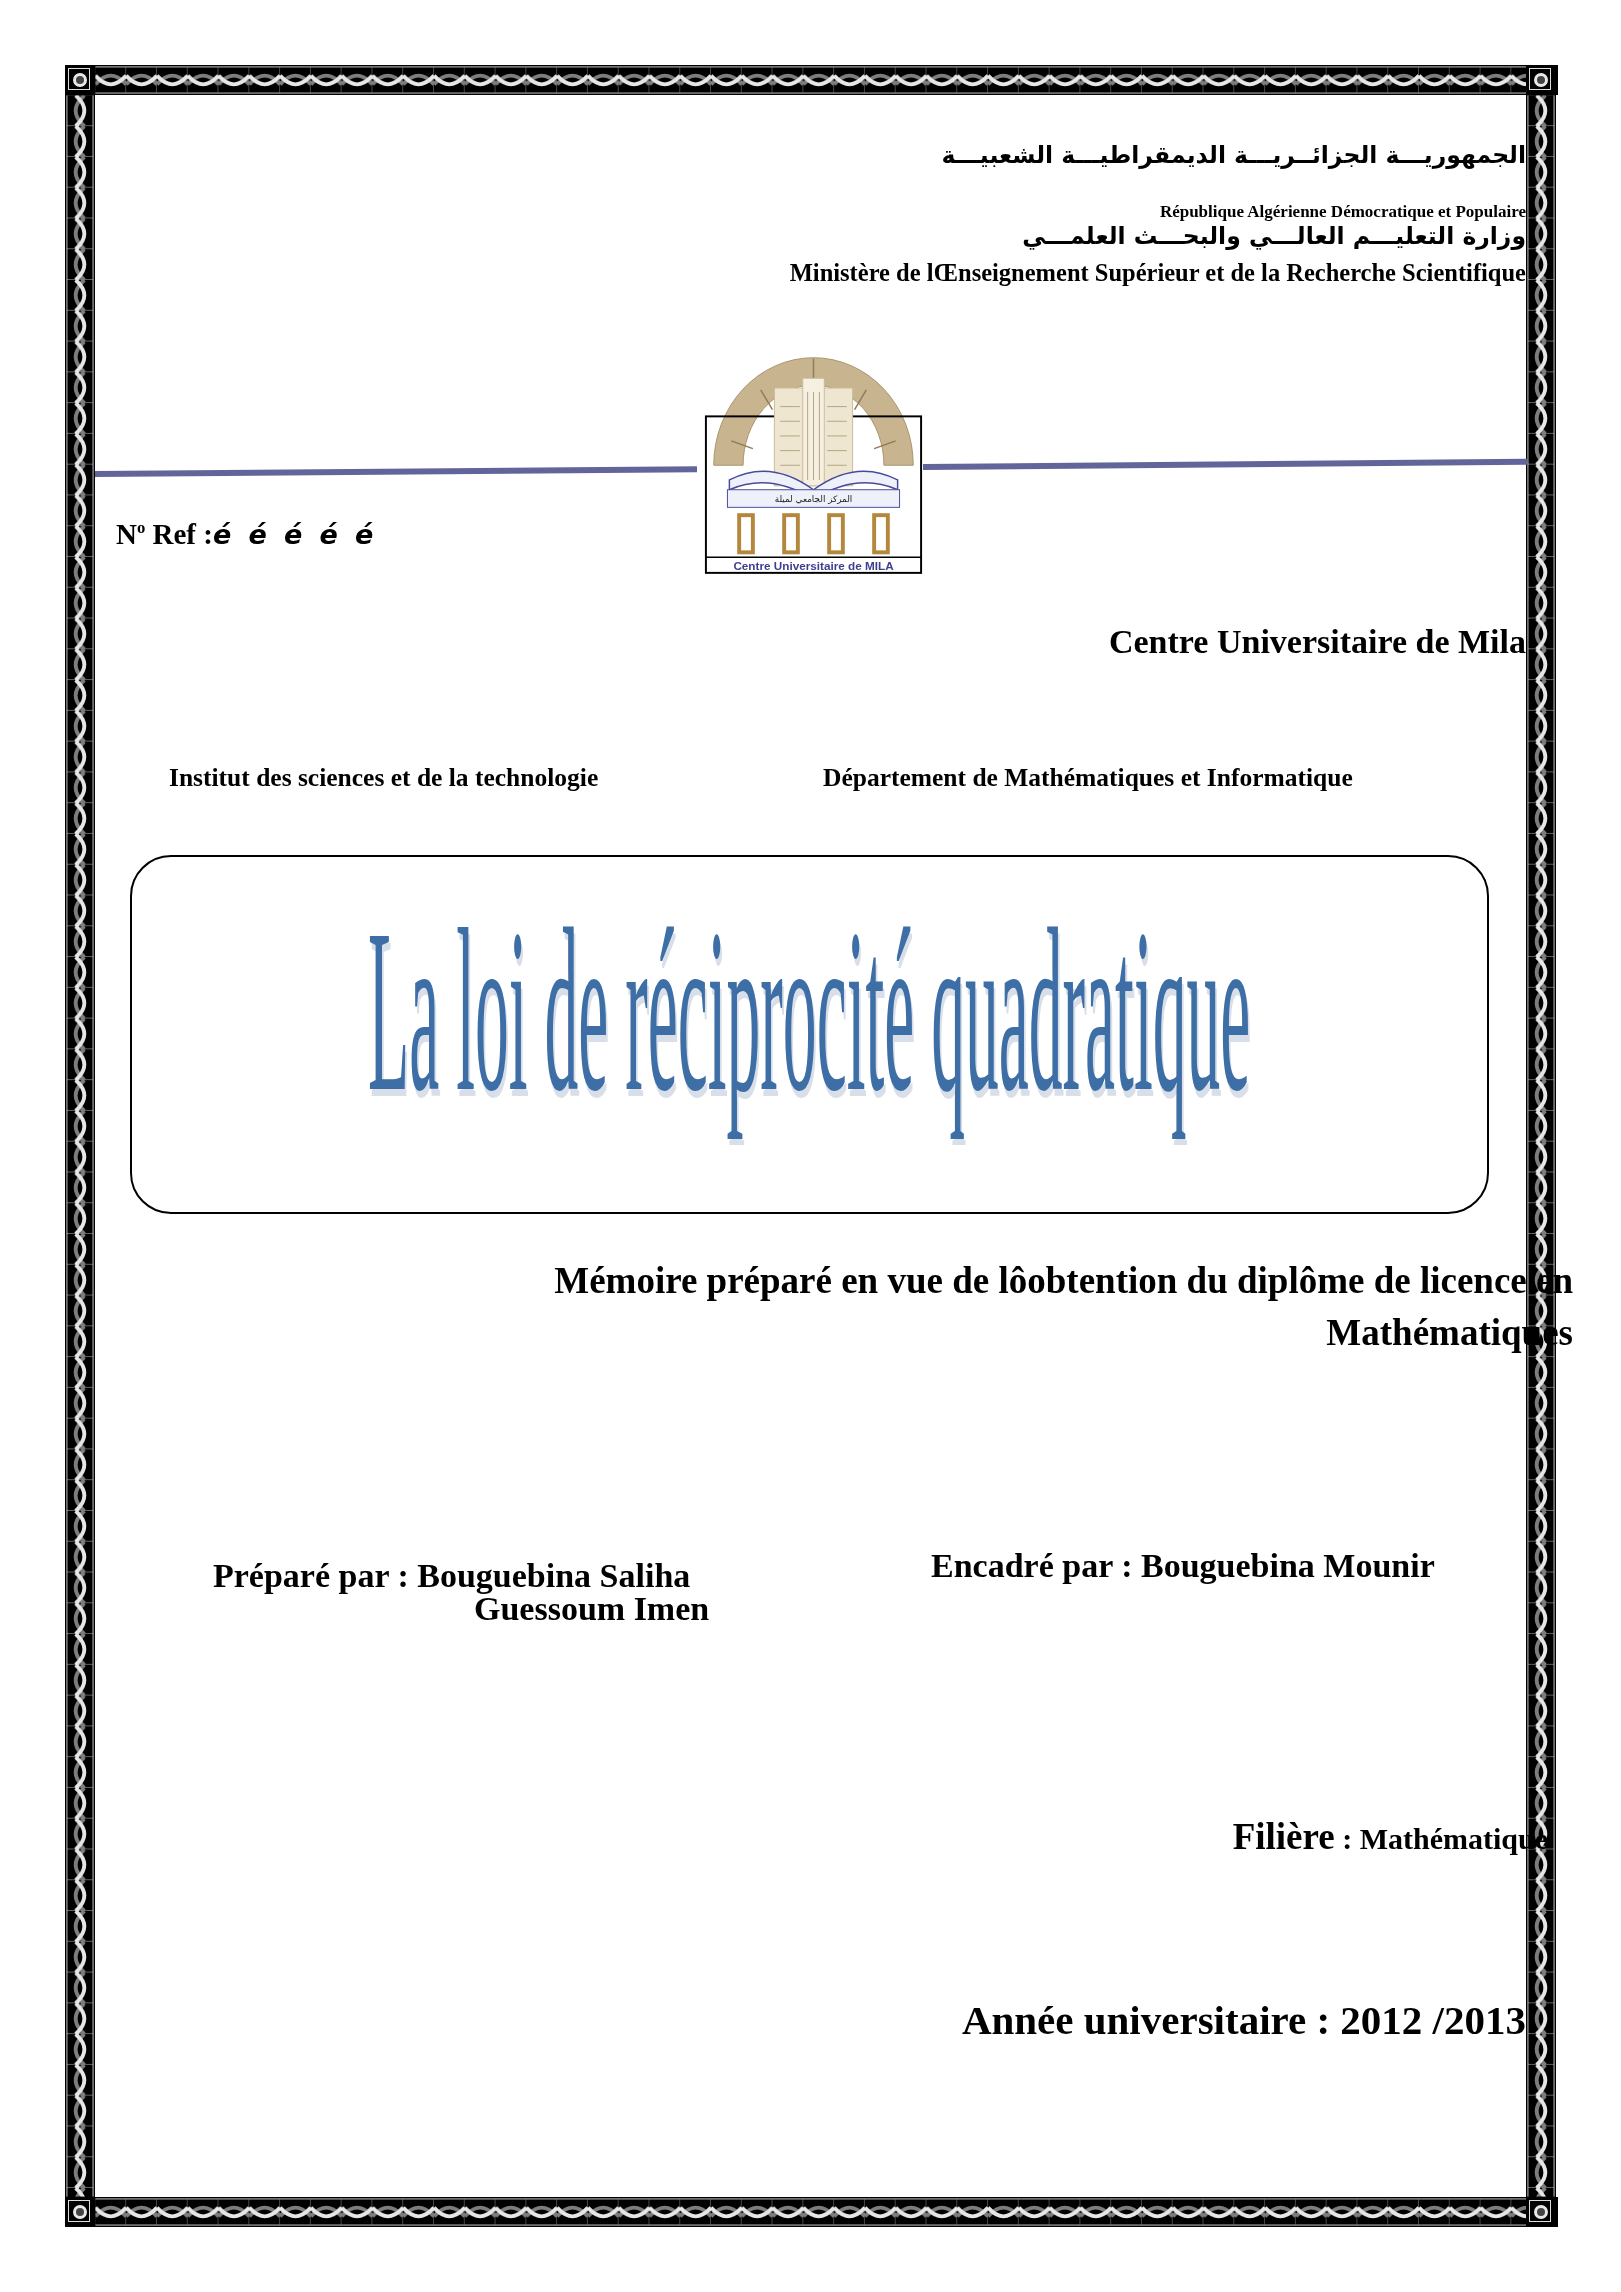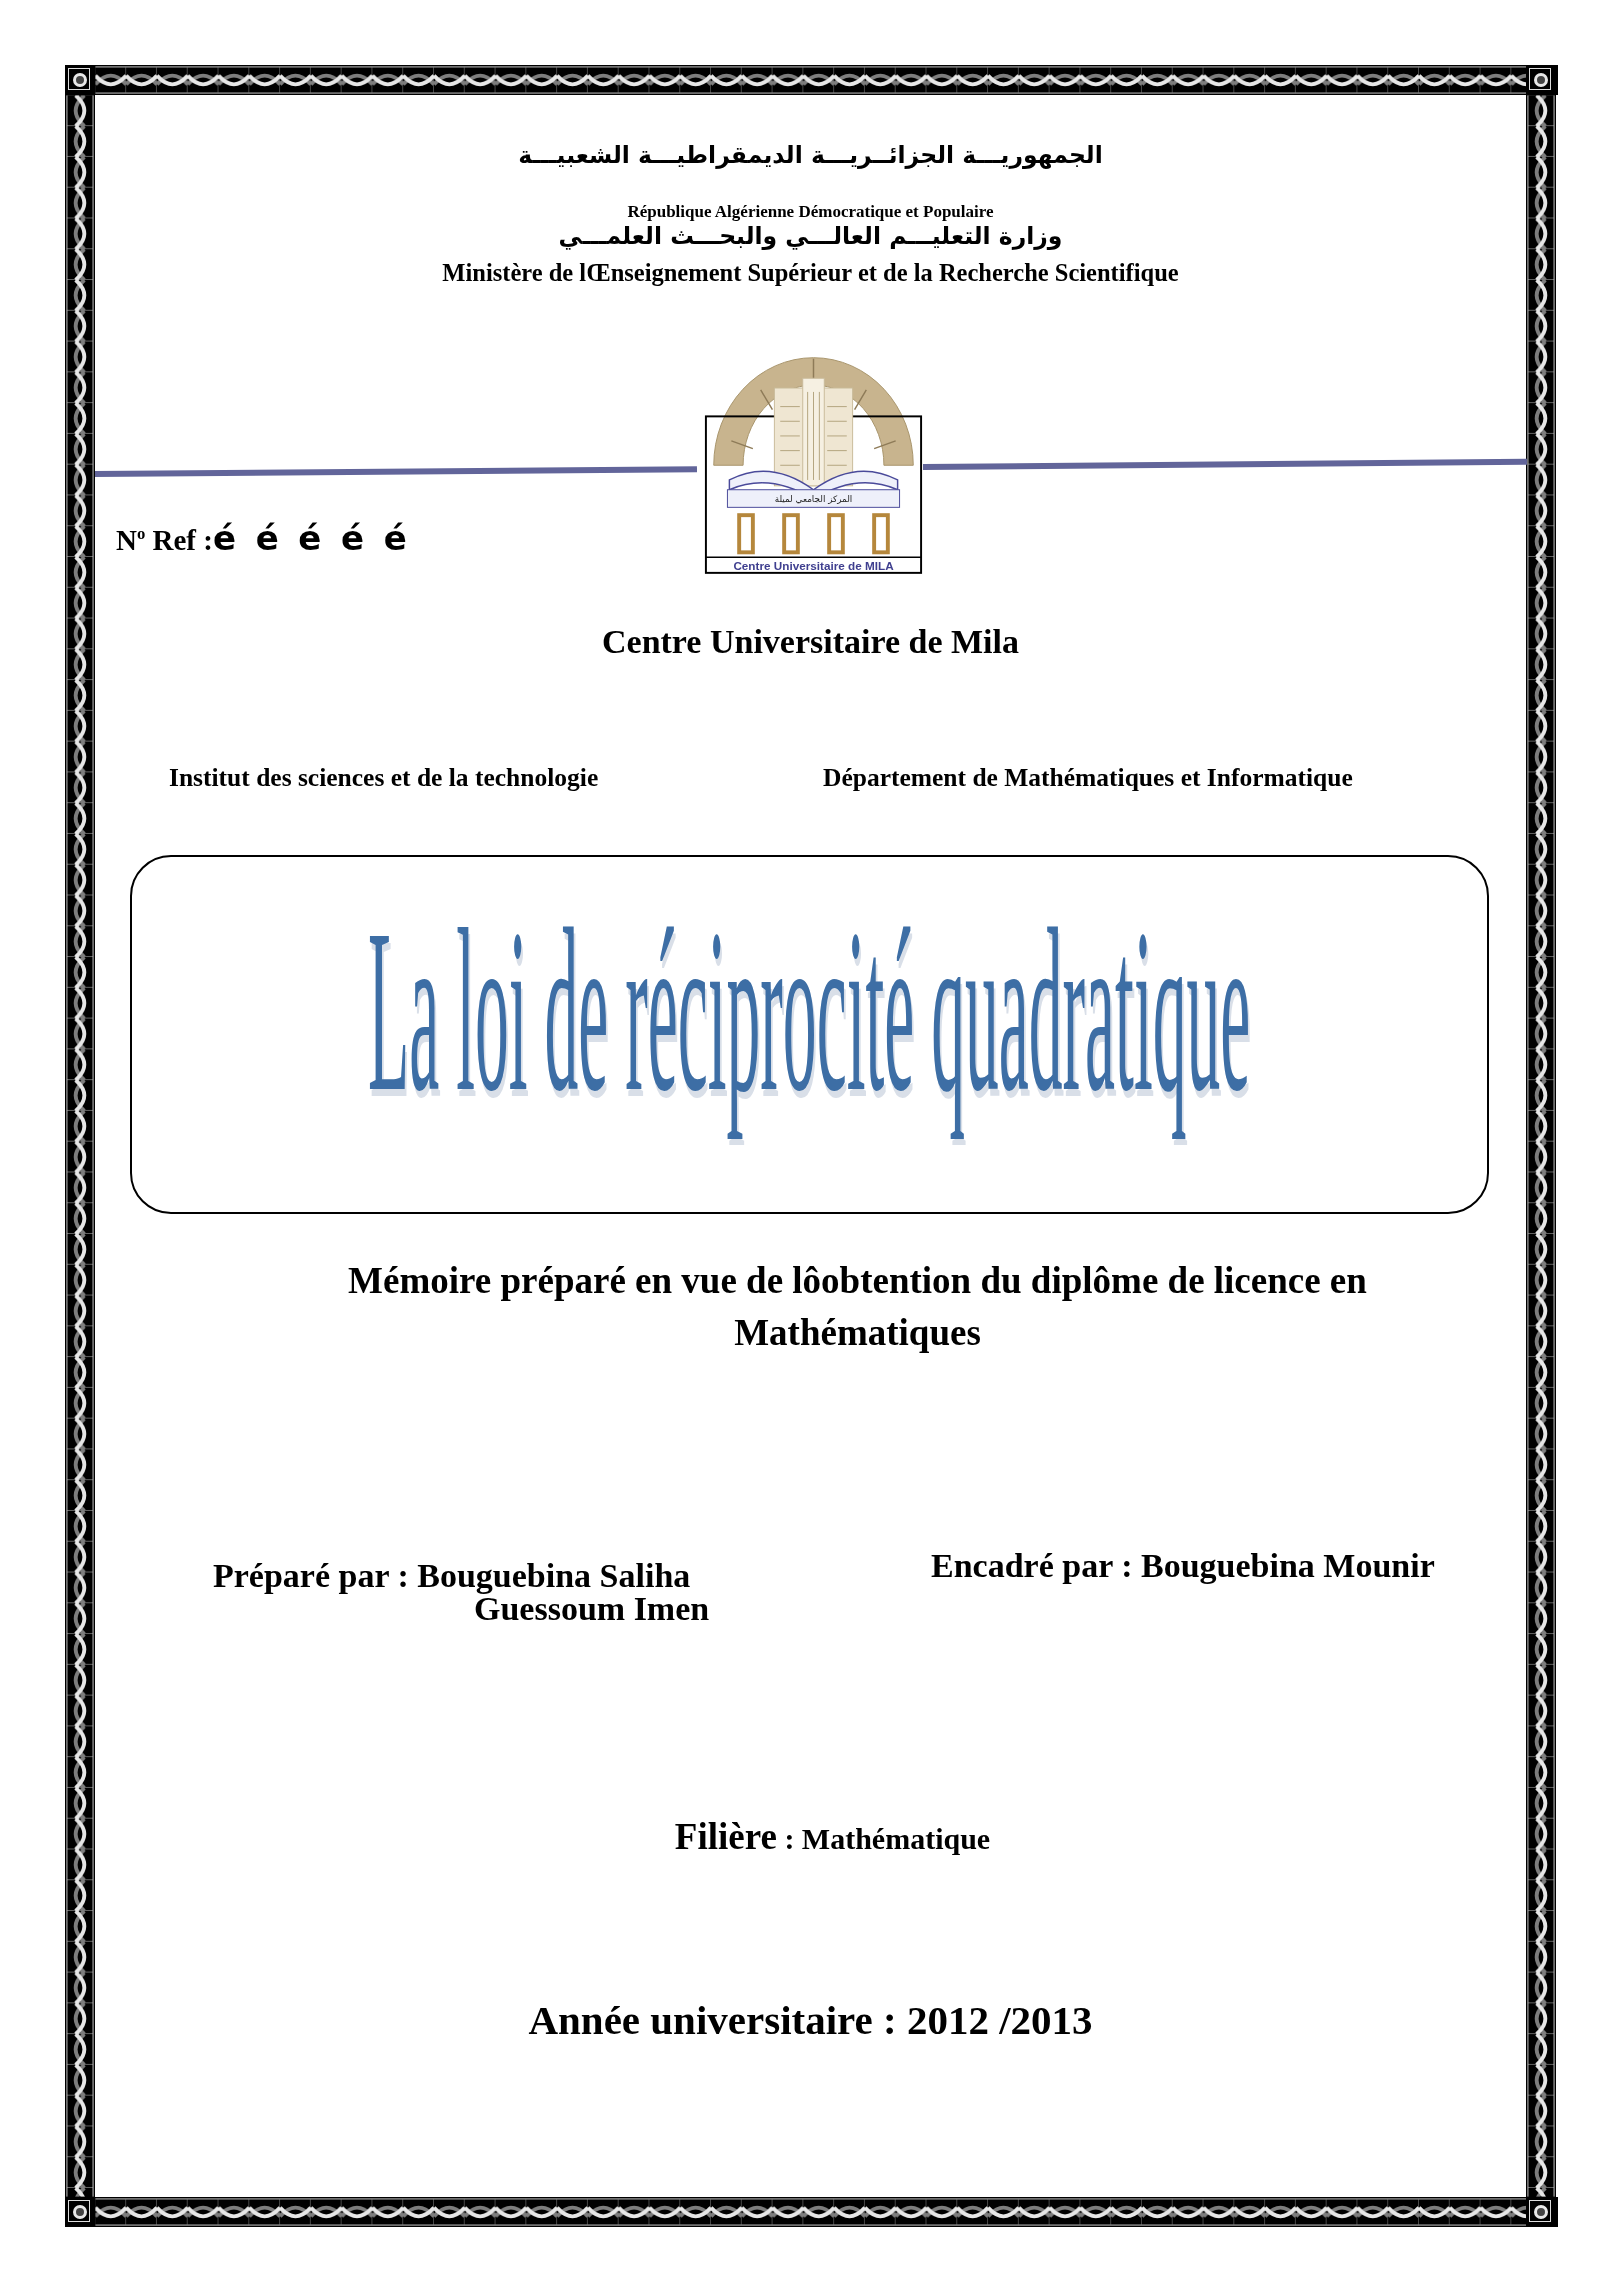--- a/index.html
+++ b/index.html
@@ -15,38 +15,38 @@
   .border-strip svg { position:absolute; left:0; top:0; width:100%; height:100%; display:block; }
 
   .corner { position:absolute; width:30px; height:30px; background:#000; box-sizing:border-box; }
   .corner .ring { position:absolute; left:2.9px; top:2.9px; width:22.5px; height:22.5px; border:1.5px solid #ddd; box-sizing:border-box; }
   .corner .dot { position:absolute; left:7.8px; top:7.8px; width:14.7px; height:14.7px; border-radius:50%;
                  border:3.9px solid #e8e8e8; box-sizing:border-box; background:#444; }
   .c-tl { left:65px; top:65px; } .c-tr { left:1526px; top:65px; }
   .c-bl { left:65px; top:2197px; } .c-br { left:1526px; top:2197px; }
 
   
-  .centered { position:absolute; left:95px; width:1431px; text-align:center; font-weight:bold; }
+  .centered { position:absolute; left:95px; width:1431px; text-align:right; font-weight:bold; }
   .ar { font-family:"DejaVu Sans", sans-serif; direction:rtl; font-weight:bold; }
   .hdr-ar1 { top:141px; font-size:23.5px; }
   .hdr-fr1 { top:202px; font-size:17px; }
   .hdr-ar2 { top:222px; font-size:23.5px; }
   .hdr-fr2 { top:259px; font-size:24.5px; }
 
   
   .rule { position:absolute; height:5.9px; background:#62659a; transform-origin:left center; }
   .rule-left  { left:95px;  top:471px; width:602px; transform:rotate(-0.45deg); }
   .rule-right { left:923px; top:464px; width:604px; transform:rotate(-0.5deg); }
 
   .logo { position:absolute; left:702px; top:333px; width:223px; height:245px;text-align:center; }
   .logo svg { width:100%; height:100%; display:block; }
 
   .ref { position:absolute; left:116px; top:518px; font-size:29px; font-weight:bold; }
   .ref sup { font-size:16.7px; }
-  .ref .dots { font-family:"DejaVu Sans", sans-serif; font-size:34px; letter-spacing:3.9px; }
+  .ref .dots { font-family:"DejaVu Sans", sans-serif; font-size:27px; letter-spacing:3.9px;font-style:italic; }
 
   .centre-title { top:623px; font-size:34px; }
 
   .institut { position:absolute; left:169px; top:763px; font-size:25.5px; font-weight:bold; }
   .departement { position:absolute; left:823px; top:763px; font-size:25.5px; font-weight:bold; }
 
   
   .title-box { position:absolute; left:130px; top:855px; width:1359px; height:359px;
                border:2px solid #000; border-radius:41px; box-sizing:border-box; }
   .title-text { position:absolute; left:0; top:0; width:100%; height:100%;

